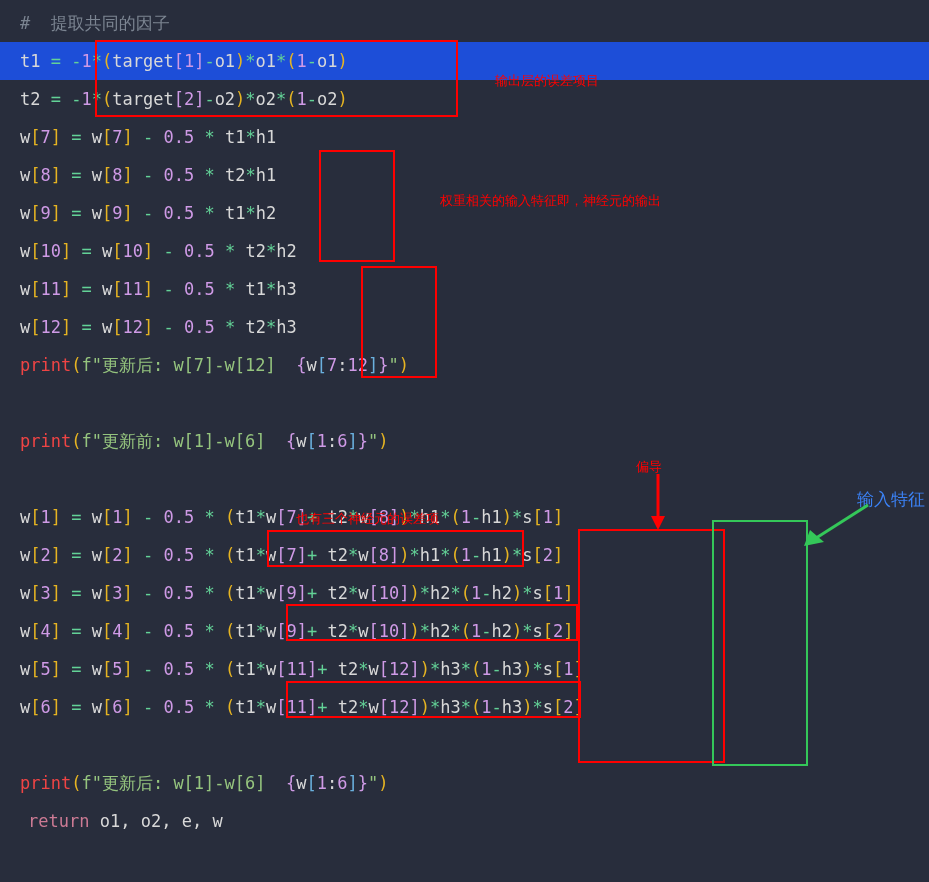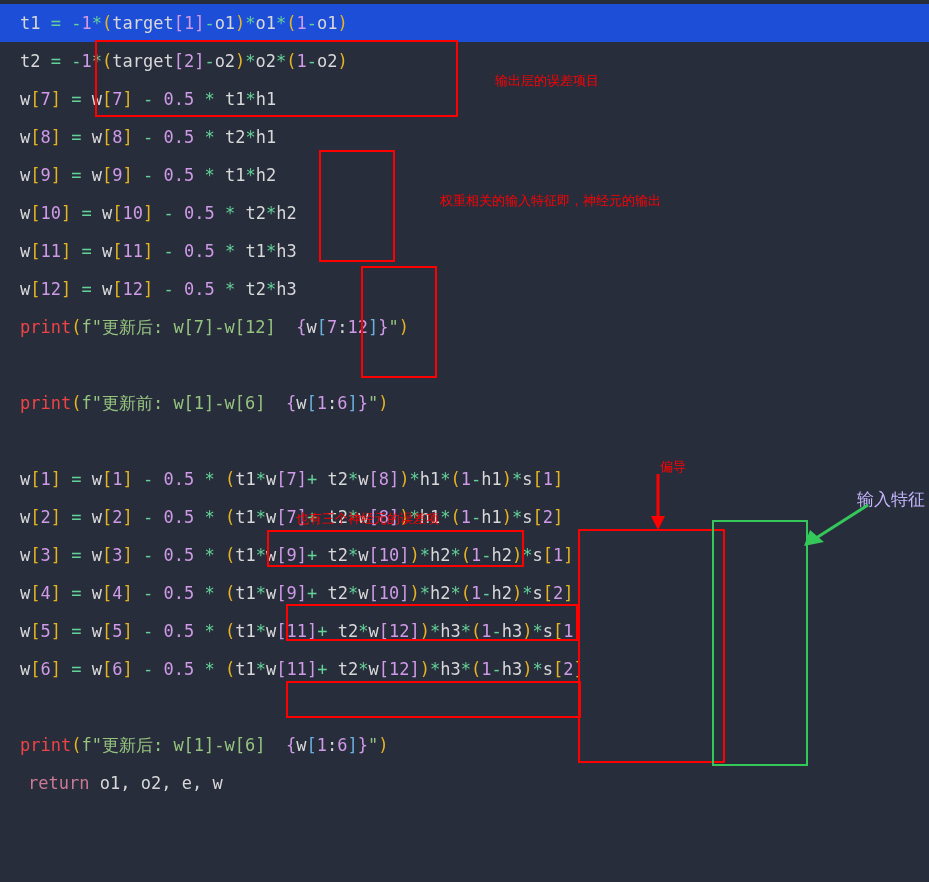--- a/index.html
+++ b/index.html
@@ -50,41 +50,42 @@
   }
   .anno {
     position: absolute;
     color: #FF0000;
     font-size: 13px;
     white-space: nowrap;
     pointer-events: none;
   }
   .anno-green {
     position: absolute;
-    color: #c4b5fd;
+    color: #3b82f6;
     font-size: 17px;
     white-space: nowrap;
     pointer-events: none;
   }
   .arrow-red {
     position: absolute;
     width: 0; height: 0;
     pointer-events: none;
   }
   .arrow-red svg, .arrow-green svg { display:block; }
   .arrow-green {
     position: absolute;
     pointer-events: none;
   }
 </style>
 </head>
 <body>
 
 <div class="code-container">
 
+<div class="line"><span class="comment">#  提取共同的因子</span></div>
 
 <div class="line highlight-line"><span class="var">t1 </span><span class="eq">= </span><span class="eq">-</span><span class="num">1</span><span class="eq">*</span><span class="bracket1">(</span><span class="var">target</span><span class="bracket2">[</span><span class="num">1</span><span class="bracket2">]</span><span class="eq">-</span><span class="var">o1</span><span class="bracket1">)</span><span class="eq">*</span><span class="var">o1</span><span class="eq">*</span><span class="bracket1">(</span><span class="num">1</span><span class="eq">-</span><span class="var">o1</span><span class="bracket1">)</span></div>
 
 <div class="line"><span class="var">t2 </span><span class="eq">= </span><span class="eq">-</span><span class="num">1</span><span class="eq">*</span><span class="bracket1">(</span><span class="var">target</span><span class="bracket2">[</span><span class="num">2</span><span class="bracket2">]</span><span class="eq">-</span><span class="var">o2</span><span class="bracket1">)</span><span class="eq">*</span><span class="var">o2</span><span class="eq">*</span><span class="bracket1">(</span><span class="num">1</span><span class="eq">-</span><span class="var">o2</span><span class="bracket1">)</span></div>
 
 
 <div class="line"><span class="var">w</span><span class="bracket1">[</span><span class="num">7</span><span class="bracket1">]</span> <span class="eq">=</span> <span class="var">w</span><span class="bracket1">[</span><span class="num">7</span><span class="bracket1">]</span> <span class="eq">-</span> <span class="num">0.5</span> <span class="eq">*</span> <span class="var">t1</span><span class="eq">*</span><span class="var">h1</span></div>
 
 <div class="line"><span class="var">w</span><span class="bracket1">[</span><span class="num">8</span><span class="bracket1">]</span> <span class="eq">=</span> <span class="var">w</span><span class="bracket1">[</span><span class="num">8</span><span class="bracket1">]</span> <span class="eq">-</span> <span class="num">0.5</span> <span class="eq">*</span> <span class="var">t2</span><span class="eq">*</span><span class="var">h1</span></div>
 
@@ -129,21 +130,21 @@
 
 <div class="box" style="left:319px; top:150px; width:72px; height:108px;"></div>
 <div class="box" style="left:361px; top:266px; width:72px; height:108px;"></div>
 <div class="anno" style="left:440px; top:182px;">权重相关的输入特征即，神经元的输出</div>
 
 <div class="anno" style="left:296px; top:500px;">也有三个神经元的误差项</div>
 <div class="box" style="left:267px; top:530px; width:253px; height:33px;"></div>
 <div class="box" style="left:286px; top:604px; width:288px; height:33px;"></div>
 <div class="box" style="left:286px; top:681px; width:291px; height:33px;"></div>
 
-<div class="anno" style="left:660px; top:448px;">偏导</div>
+<div class="anno" style="left:636px; top:448px;">偏导</div>
 <div class="arrow-red" style="left:648px; top:474px;">
 <svg width="20" height="56" viewBox="0 0 20 56">
       <line x1="10" y1="0" x2="10" y2="44" stroke="#FF0000" stroke-width="3"></line>
       <polygon points="10,56 3,42 17,42" fill="#FF0000"></polygon>
     </svg>
 </div>
 <div class="box" style="left:578px; top:529px; width:143px; height:230px;"></div>
 
 <div class="anno-green" style="left:857px; top:480px;">输入特征</div>
 <div class="arrow-green" style="left:798px; top:500px;">

